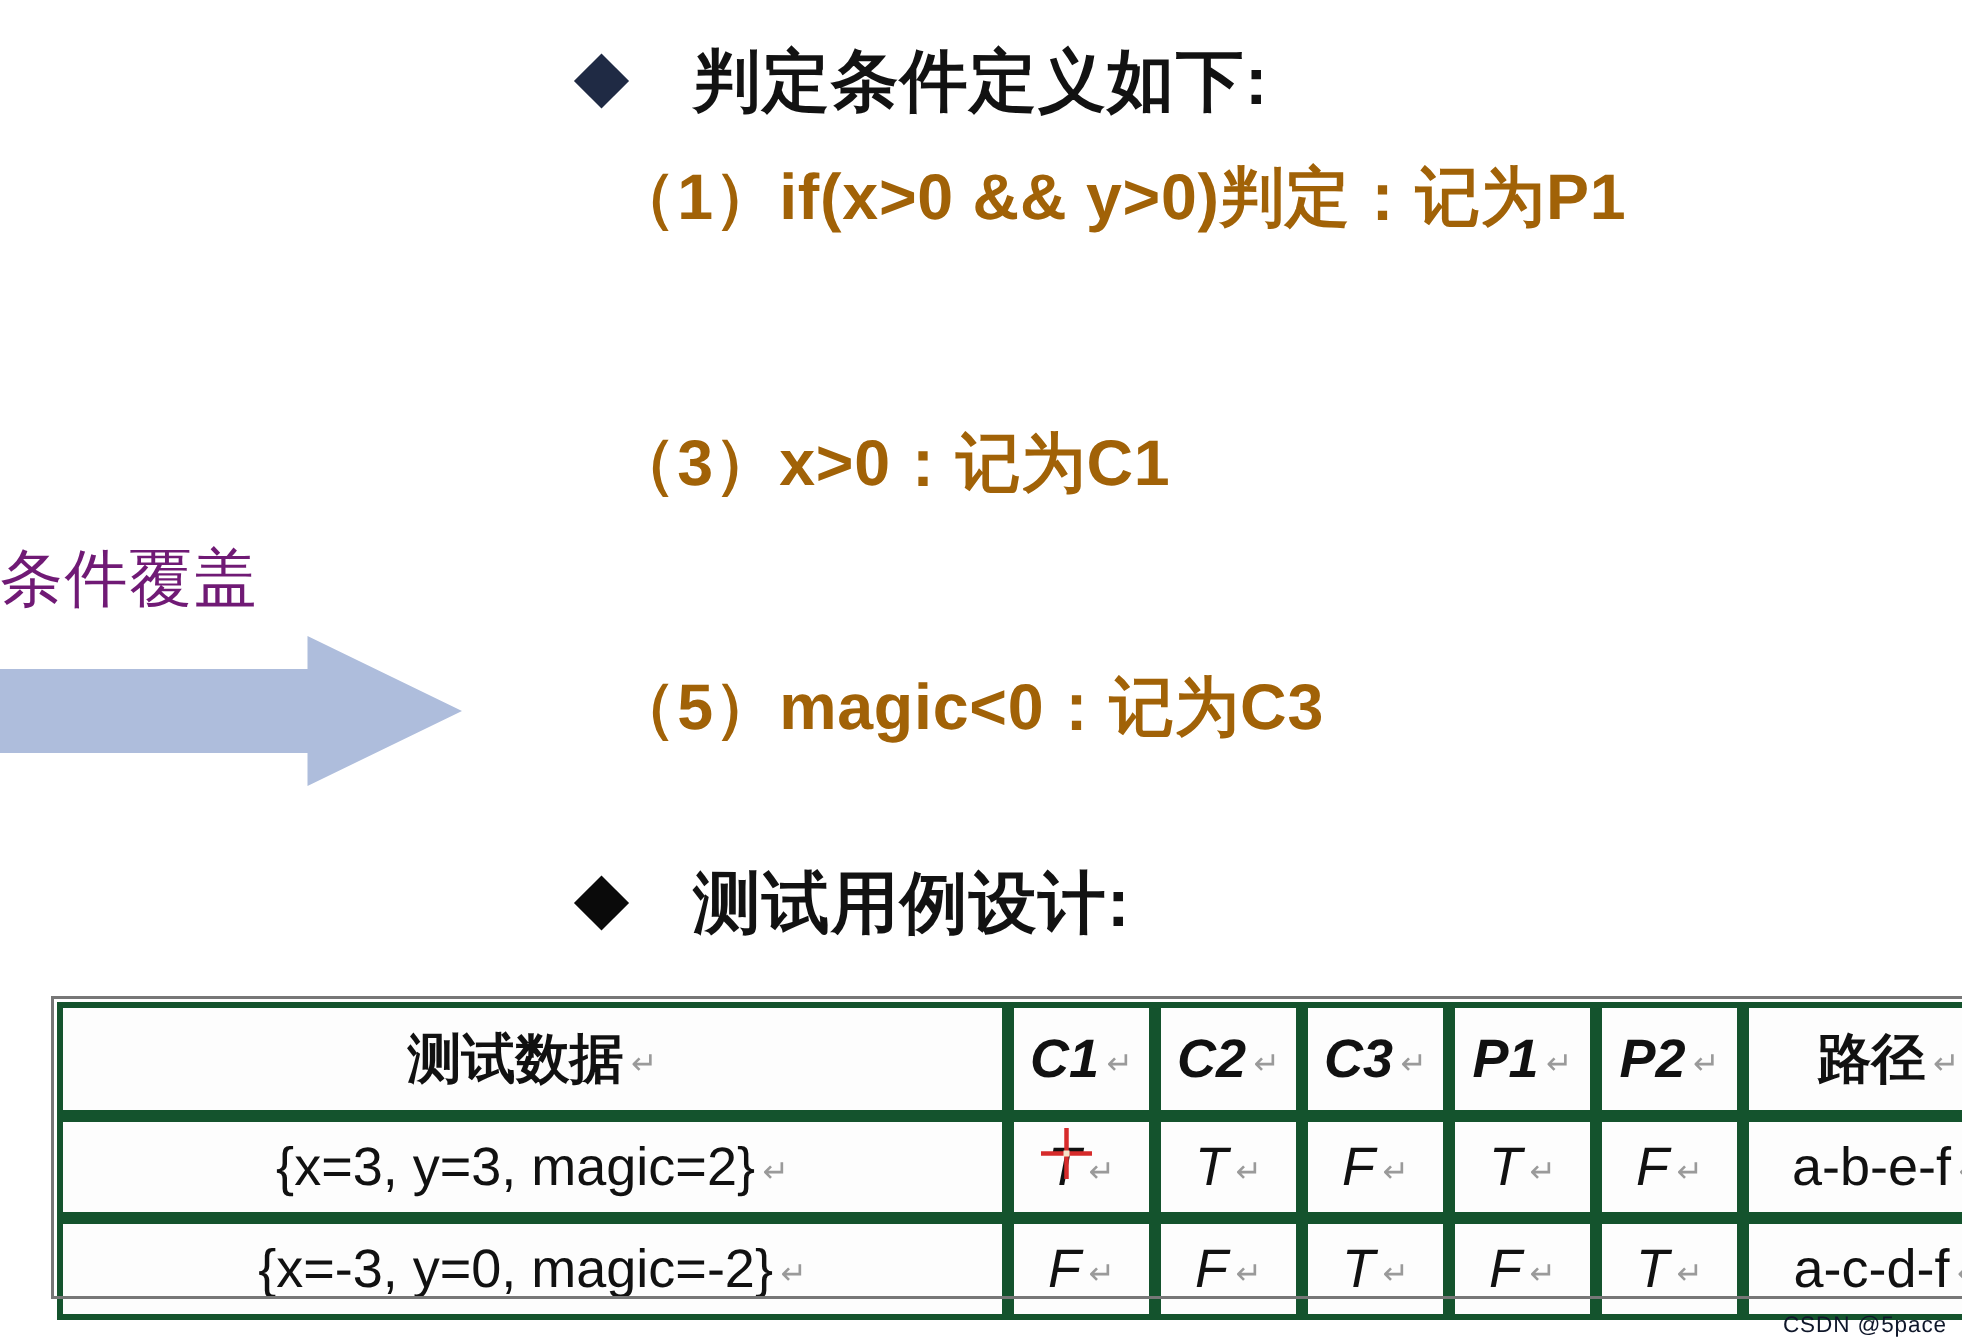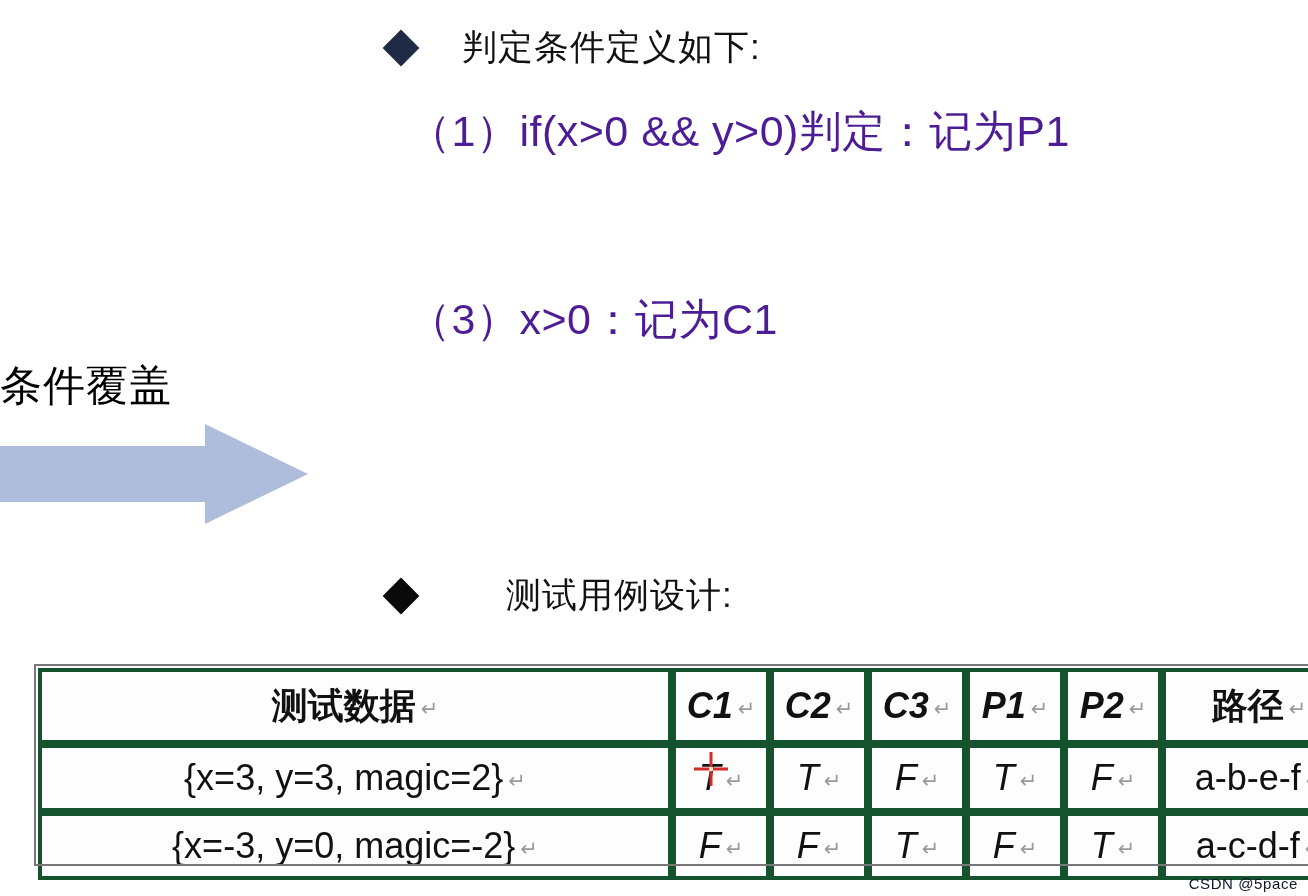--- a/index.html
+++ b/index.html
@@ -32,34 +32,34 @@
   .diamond {
     width: 26px;
     height: 26px;
     transform: rotate(45deg);
     flex: 0 0 auto;
   }
   .diamond.navy { background: #1f2a44; }
   .diamond.black { background: #0a0a0a; }
 
   .bullet-text {
-    font-size: 35px;
-    font-weight: 400;
+    font-size: 45px;
+    font-weight: 700;
     letter-spacing: 1px;
     color: #121212;
   }
 
   
   .list-line {
     position: absolute;
     left: 408px;
     white-space: nowrap;
     font-size: 43px;
-    font-weight: 400;
-    color: #4c1d95;
+    font-weight: 700;
+    color: #a16207;
     letter-spacing: 0.5px;
   }
   .list-num {
     display: inline-block;
     min-width: 108px;
   }
   .list-body { }
 
   
   #arrow-group {
@@ -67,21 +67,21 @@
     left: 0;
     top: 358px;
     width: 320px;
     height: 170px;
   }
   #arrow-label {
     position: absolute;
     left: 0px;
     top: 0px;
     font-size: 42px;
-    color: #000000;
+    color: #701a75;
     letter-spacing: 1px;
     white-space: nowrap;
   }
   #arrow-shape {
     position: absolute;
     left: -10px;
     top: 66px;
     width: 320px;
     height: 100px;
   }
@@ -169,34 +169,37 @@
   <div class="bullet-row" style="left:388px; top:24px;">
     <span class="diamond navy"></span>
     <span class="bullet-text" style="margin-left:48px;">判定条件定义如下:</span>
   </div>
 
   <div class="list-line" style="top:103px;">
     <span class="list-num">（1）</span><span class="list-body">if(x&gt;0 &amp;&amp; y&gt;0)判定：记为P1</span>
   </div>
 
 
-  <div class="list-line" style="top:291px;text-align:center;">
+  <div class="list-line" style="top:280px;text-align:center;">
     <span class="list-num">（3）</span><span class="list-body">x&gt;0：记为C1</span>
   </div>
 
 
+  <div class="list-line" style="top:443px;">
+    <span class="list-num">（5）</span><span class="list-body">magic&lt;0：记为C3</span>
+  </div>
 
   <div id="arrow-group">
     <div id="arrow-label">条件覆盖</div>
     <svg id="arrow-shape" viewBox="0 0 320 100" preserveAspectRatio="none">
       <polygon points="0,22 215,22 215,0 318,50 215,100 215,78 0,78" fill="#aebddc"></polygon>
     </svg>
   </div>
 
-  <div class="bullet-row" style="left:388px; top:572px;gap:44px;">
+  <div class="bullet-row" style="left:388px; top:572px;">
     <span class="diamond black"></span>
     <span class="bullet-text" style="margin-left:48px;">测试用例设计:</span>
   </div>
 
   <table id="case-table">
     <tbody>
       <tr class="head">
         <td class="col-data"><span>测试数据</span><span class="pilcrow">↵</span></td>
         <td class="col-narrow"><span>C1</span><span class="pilcrow">↵</span></td>
         <td class="col-narrow"><span>C2</span><span class="pilcrow">↵</span></td>

